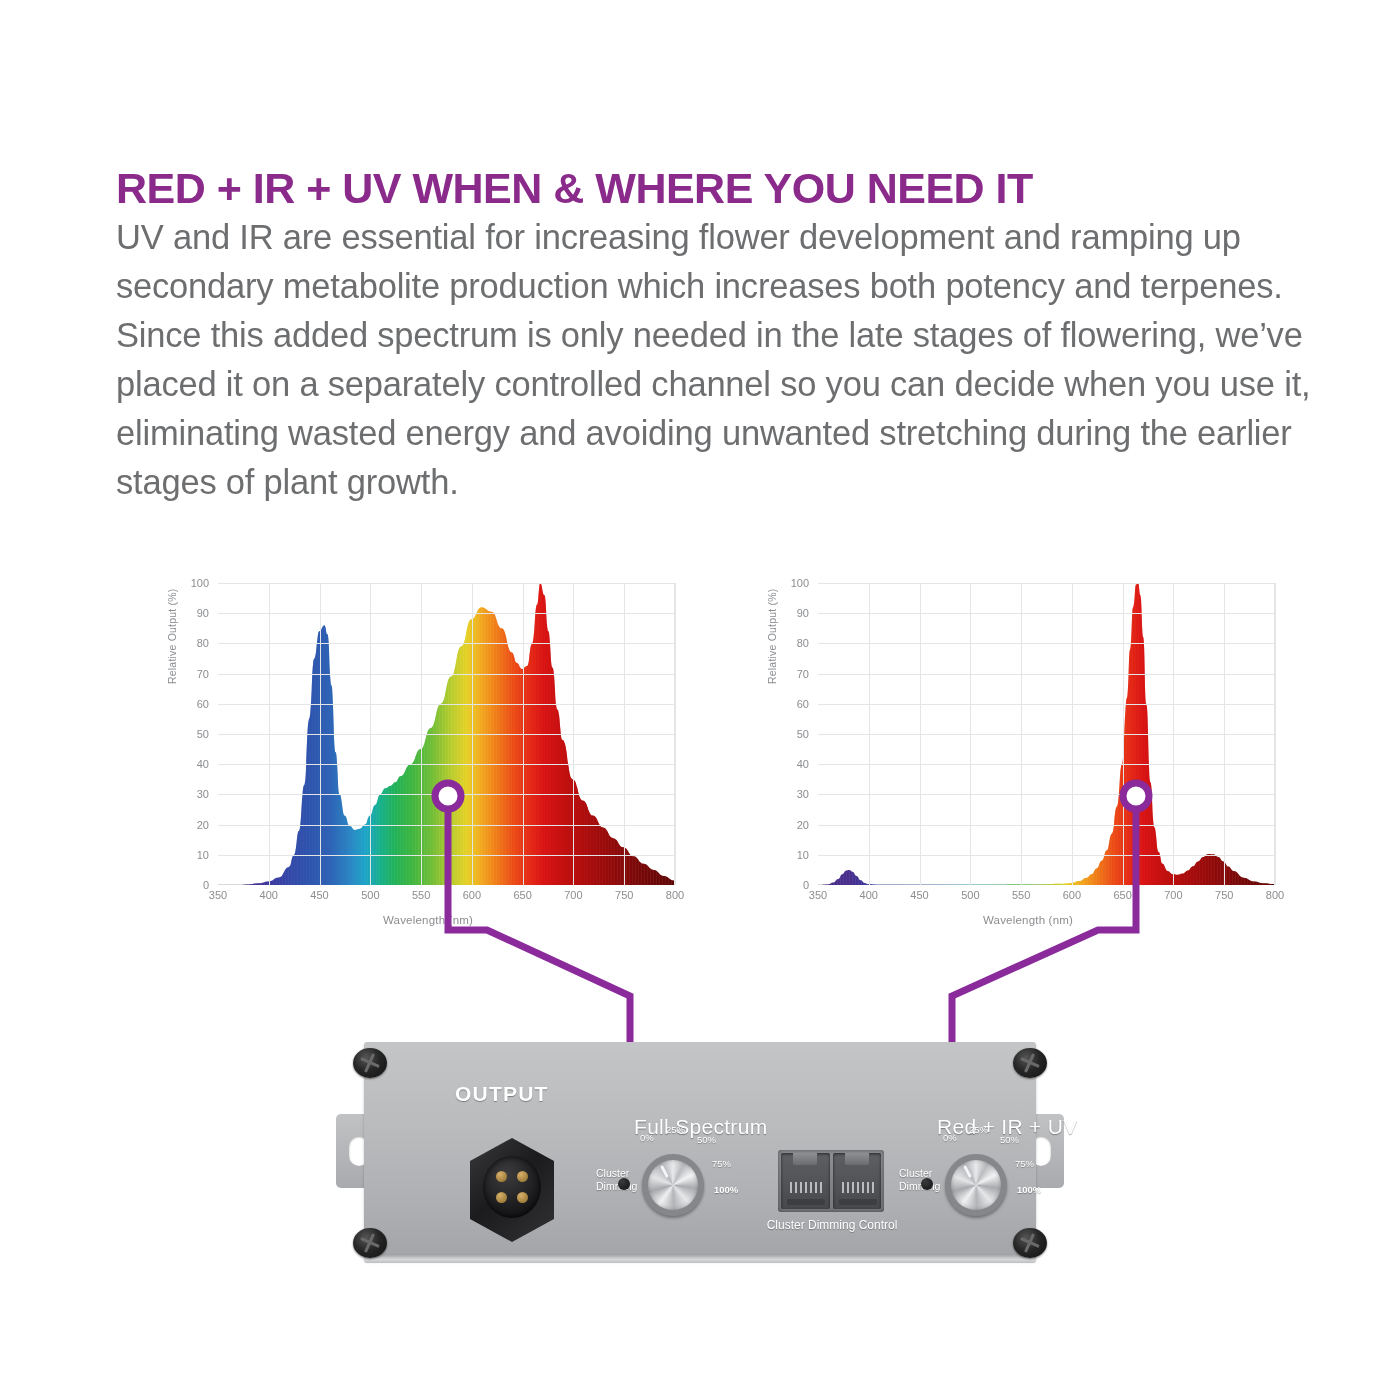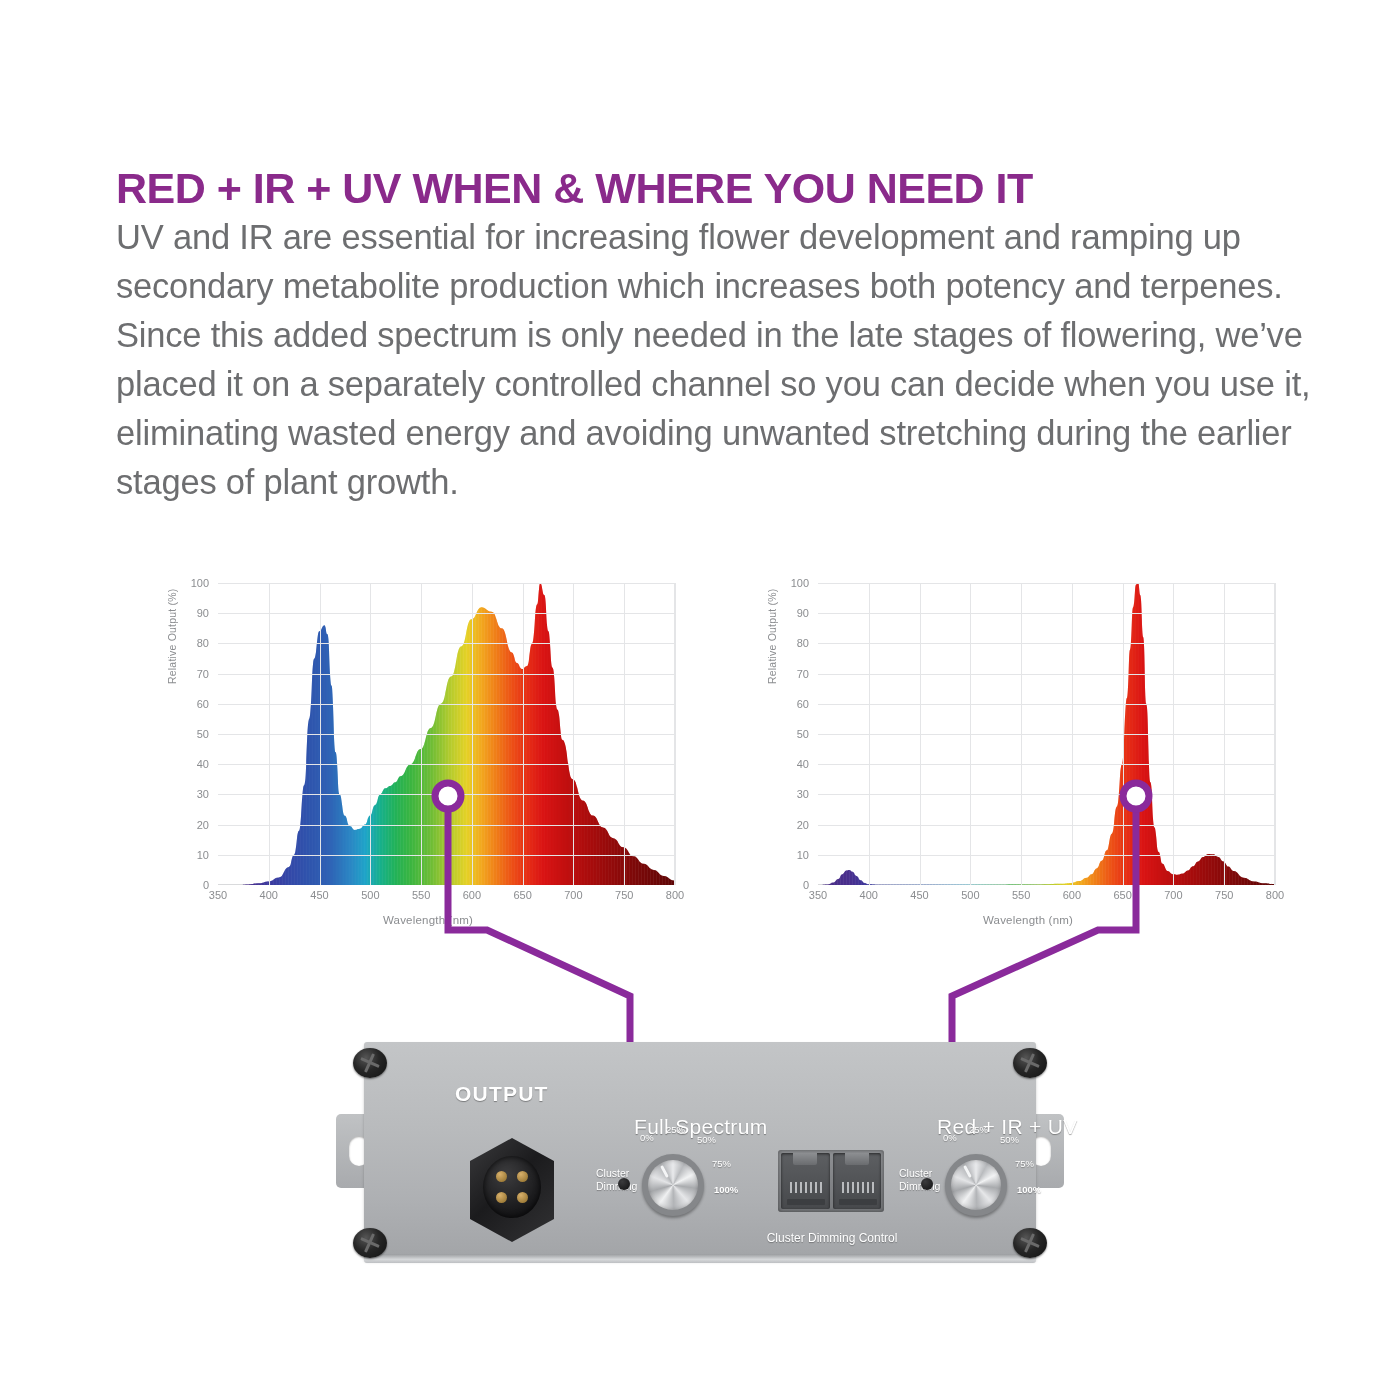--- a/index.html
+++ b/index.html
@@ -250,21 +250,21 @@
   }
   .rj-pins{
     position:absolute;left:9px;bottom:16px;width:32px;height:11px;
     background:repeating-linear-gradient(90deg,#b9bbbe 0 2px,transparent 2px 5px);
   }
   .rj-slot{
     position:absolute;left:6px;bottom:4px;width:38px;height:6px;
     background:#3c3e41;border-radius:1px;
   }
   .cdc-label{
-    position:absolute;left:362px;top:189px;width:212px;
+    position:absolute;left:362px;top:176px;width:212px;
     text-align:center;font-size:12px;color:#ffffff;
     text-shadow:0 1px 1px rgba(0,0,0,.3);
   }
 </style>
 </head>
 <body>
 
 <div class="page">
 
   <h1 class="headline">RED + IR + UV WHEN &amp; WHERE YOU NEED IT</h1>

